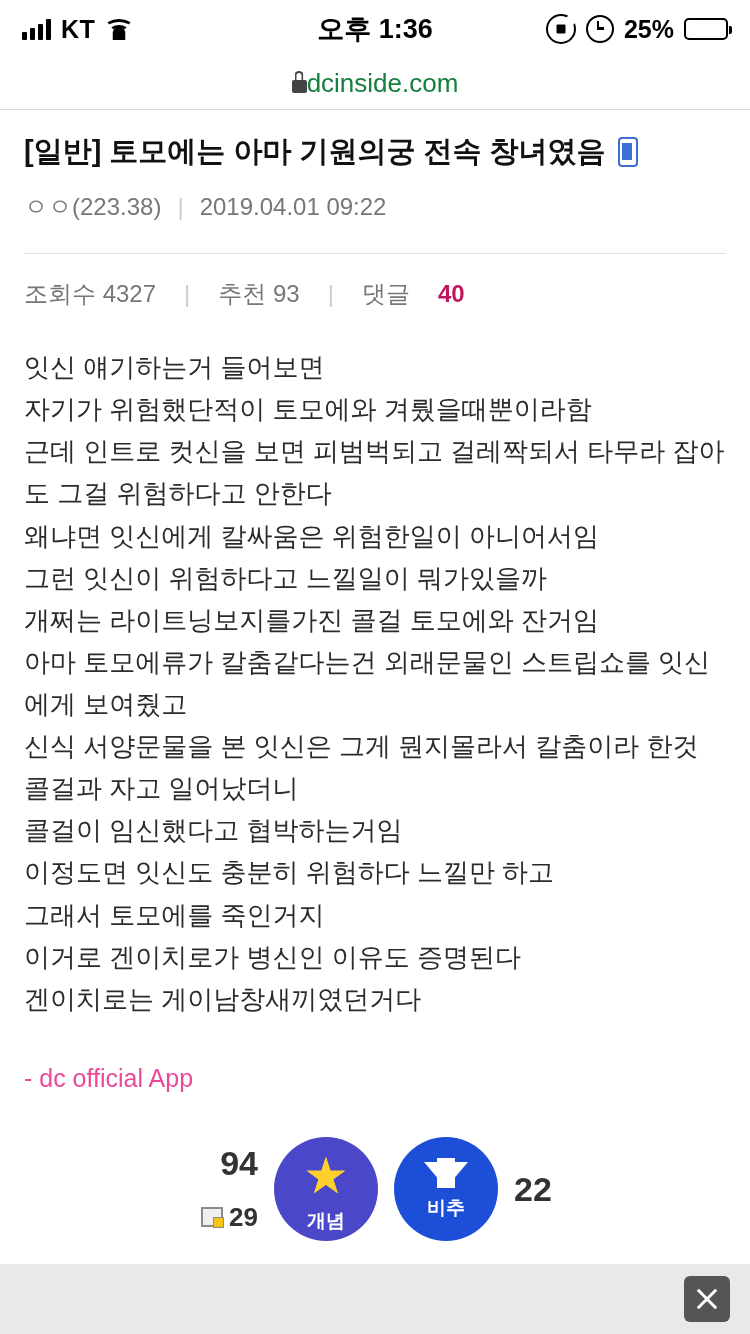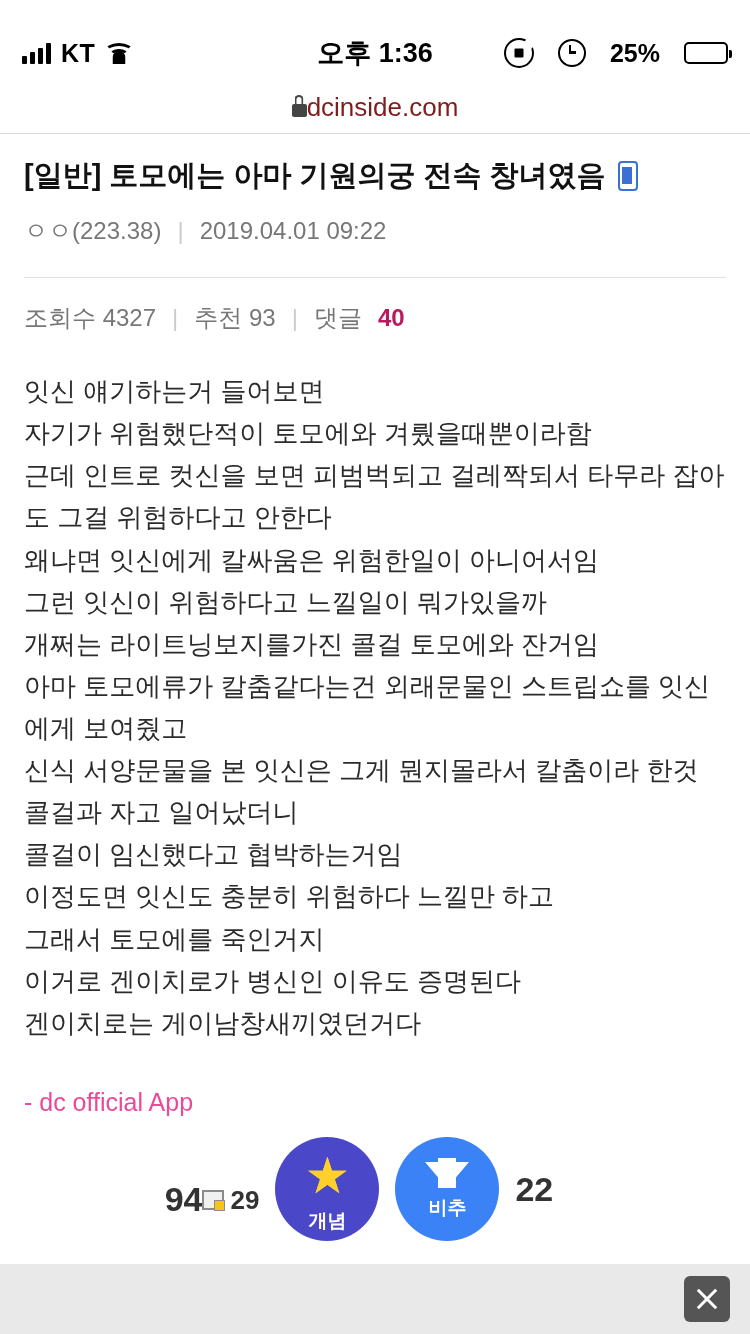--- a/index.html
+++ b/index.html
@@ -19,25 +19,24 @@
   
   .statusbar {
     height: 58px;
     display: flex;
     align-items: center;
     padding: 0 22px;
     font-size: 26px;
     font-weight: bold;
     color: #000;
     box-sizing: border-box;
-    margin-top: 24px;
   }
   .sb-left { display: flex; align-items: center; gap: 10px; flex: 1; }
   .sb-center { flex: 0 0 auto; display: flex; align-items: center; justify-content: flex-start; }
-  .sb-right { display: flex; align-items: center; justify-content: flex-end; gap: 24px; flex: 1; }
+  .sb-right { display: flex; align-items: center; justify-content: flex-end; gap: 10px; flex: 1; }
 
   .signal { display: flex; align-items: flex-end; gap: 3px; height: 22px; }
   .signal i { width: 5px; background: #000; border-radius: 1px; display: block; }
   .signal i:nth-child(1) { height: 8px; }
   .signal i:nth-child(2) { height: 12px; }
   .signal i:nth-child(3) { height: 16px; }
   .signal i:nth-child(4) { height: 21px; }
 
   .carrier { font-size: 25px; font-weight: bold; letter-spacing: .5px; }
 
@@ -84,21 +83,21 @@
   .battery .fill { height: 100%; width: 25%; background: #000; border-radius: 2px; }
   .battery:after { content: ""; position: absolute; right: -6px; top: 6px; width: 3px; height: 8px; background: #000; border-radius: 0 2px 2px 0; }
 
   
   .urlbar {
     height: 52px;
     display: flex;
     align-items: center;
     justify-content: center;
     font-size: 26px;
-    color: #7f1d1d;
+    color: #15803d;
     border-bottom: 1px solid #d8d8d8;
     box-sizing: border-box;
   }
   .lock-ico {
     width: 15px; height: 13px;
     background: #444;
     border-radius: 2px;
     position: relative;
     margin-top: 5px;
   }
@@ -153,21 +152,21 @@
     border-bottom: 1px solid #e2e2e2;
   }
   .meta-sep { color: #ccc; }
 
   .post-stats {
     padding: 24px 24px 0 24px;
     font-size: 24px;
     color: #777;
     display: flex;
     align-items: center;
-    gap: 16px;
+    gap: 28px;
   }
   .post-stats .cnt { color: #777; }
   .post-stats .comment-cnt { color: #be185d; font-weight: bold; }
 
   .post-body {
     padding: 36px 24px 0 24px;
     font-size: 26px;
     line-height: 1.62;
     color: #2b2b2b;
     white-space: pre-wrap;
@@ -184,20 +183,21 @@
     left: 0; right: 0;
     top: 1118px;
     height: 142px;
     display: flex;
     align-items: center;
     justify-content: center;
     gap: 16px;
   }
   .vote-left {
     display: flex;
+    flex-direction: column;
     align-items: flex-end;
     justify-content: flex-start;
     min-width: 92px;
   }
   .vote-up-num { font-size: 34px; font-weight: bold; color: #333; line-height: 1; }
   .vote-sub { display: flex; align-items: center; gap: 6px; margin-top: 22px; }
   .vote-sub-ico {
     width: 22px; height: 20px;
     border: 2px solid #8b8b8b;
     background: #f0f0f0;
@@ -218,21 +218,21 @@
   .btn-round {
     width: 104px; height: 104px;
     border-radius: 50%;
     display: flex;
     flex-direction: column;
     align-items: center;
     justify-content: center;
     position: relative;
   }
   .btn-up { background: #4b47c9; }
-  .btn-down { background: #3b82f6; }
+  .btn-down { background: #1d4ed8; }
   .star-glyph { font-size: 50px; color: #ffd02b; line-height: 1; margin-top: 6px; text-shadow: 0 0 0 #ffd02b; }
   .arrow-down {
     width: 0; height: 0;
     border-left: 22px solid transparent;
     border-right: 22px solid transparent;
     border-top: 26px solid #ffffff;
     margin-top: 4px;
     position: relative;
   }
   .arrow-stem {

